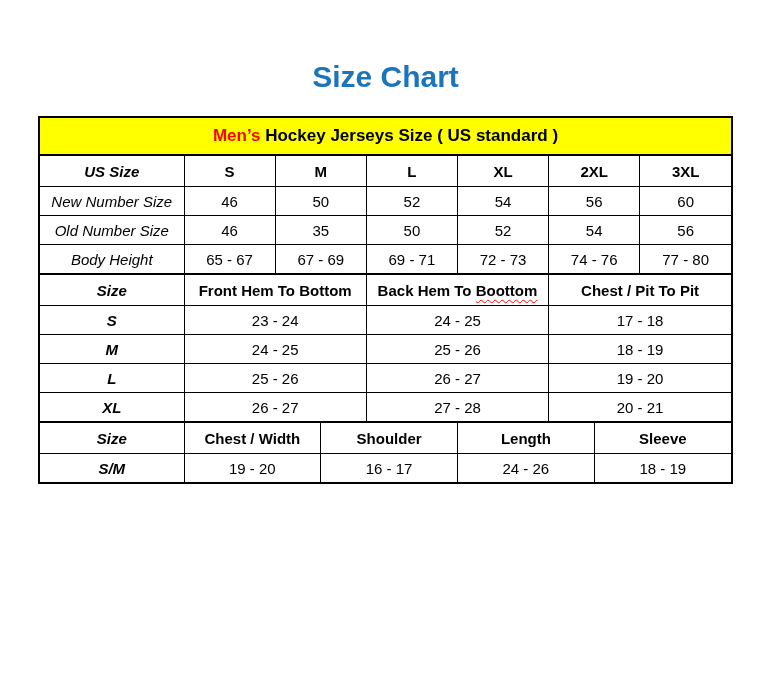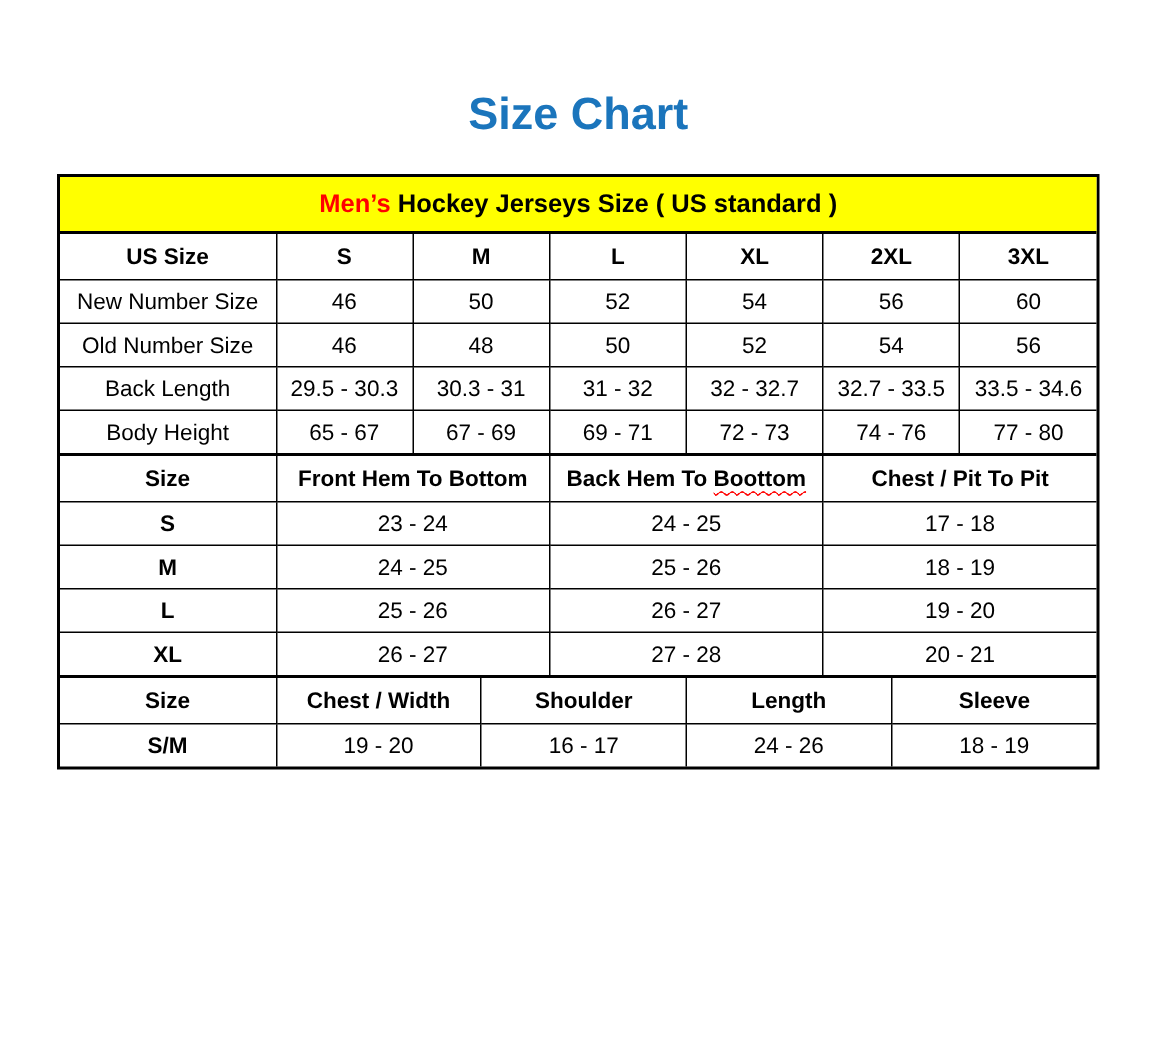--- a/index.html
+++ b/index.html
@@ -80,21 +80,21 @@
   .squiggle {
     text-decoration: underline;
     text-decoration-style: wavy;
     text-decoration-color: var(--accent-red, #FF0000);
     text-decoration-thickness: 1px;
     text-underline-offset: 3px;
   }
   
   .size-table tr:first-child th { border-top: none; }
   .size-table tr:last-child td { border-bottom: none; }
-  .size-table th:first-child, .size-table td:first-child { border-left: none; }
+  .size-table th:first-child, .size-table td:first-child { border-left: none; font-style: italic; }
   .size-table th:last-child, .size-table td:last-child { border-right: none; }
 </style>
 </head>
 <body>
 
 <div class="page">
 
   <div class="page-title">Size Chart</div>
 
   <div class="chart-frame">
@@ -127,34 +127,25 @@
         <td>46</td>
         <td>50</td>
         <td>52</td>
         <td>54</td>
         <td>56</td>
         <td>60</td>
       </tr>
       <tr>
         <td>Old Number Size</td>
         <td>46</td>
-        <td>48</td>
+        <td>35</td>
         <td>50</td>
         <td>52</td>
         <td>54</td>
         <td>56</td>
-      </tr>
-      <tr>
-        <td>Back Length</td>
-        <td>29.5 - 30.3</td>
-        <td>30.3 - 31</td>
-        <td>31 - 32</td>
-        <td>32 - 32.7</td>
-        <td>32.7 - 33.5</td>
-        <td>33.5 - 34.6</td>
       </tr>
       <tr>
         <td>Body Height</td>
         <td>65 - 67</td>
         <td>67 - 69</td>
         <td>69 - 71</td>
         <td>72 - 73</td>
         <td>74 - 76</td>
         <td>77 - 80</td>
       </tr>

